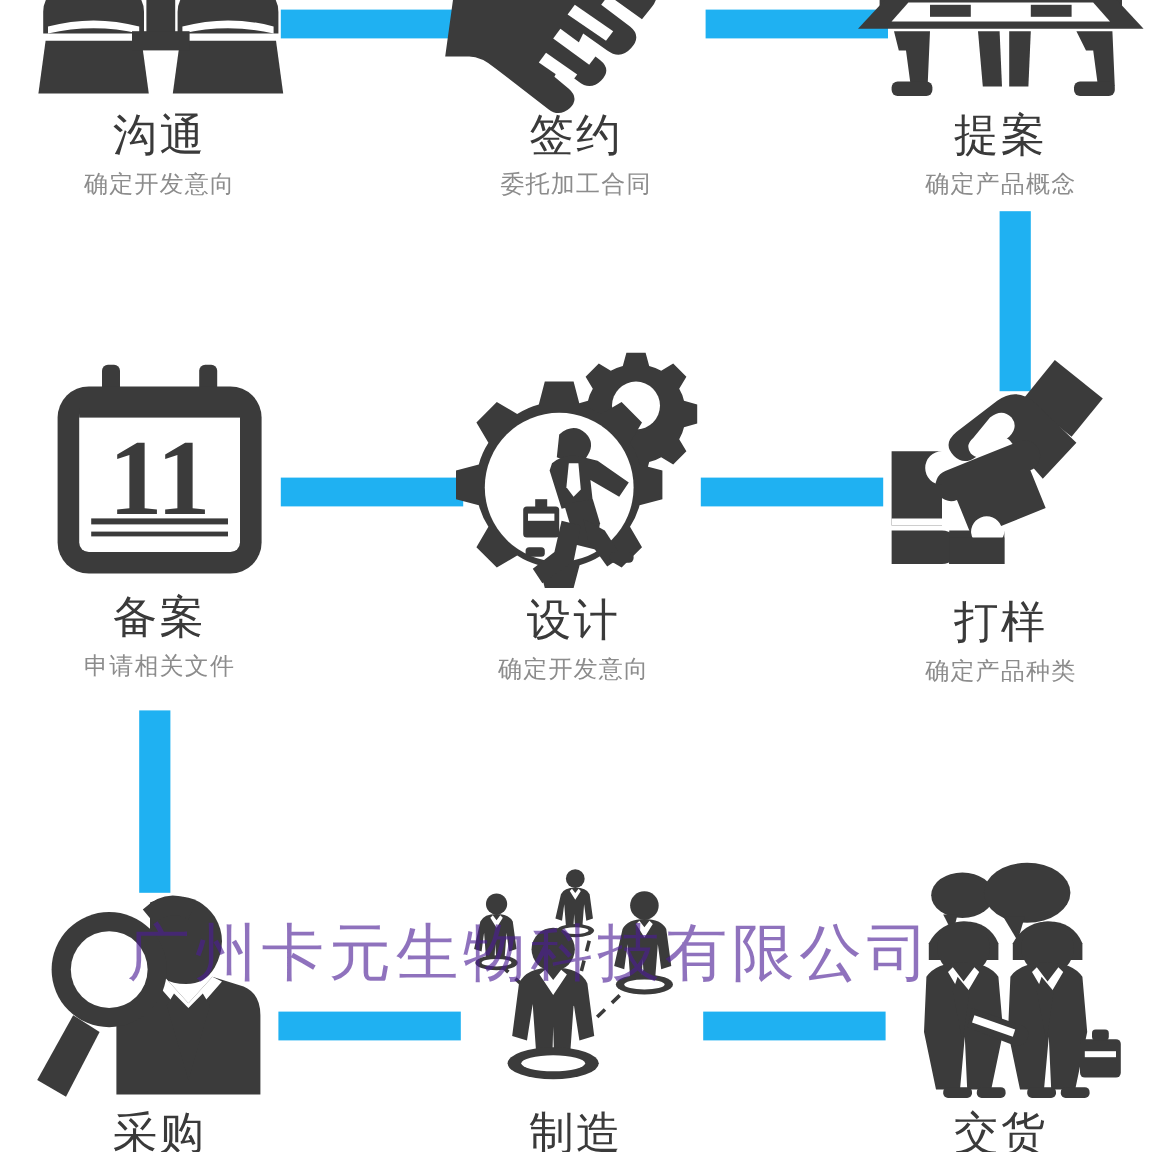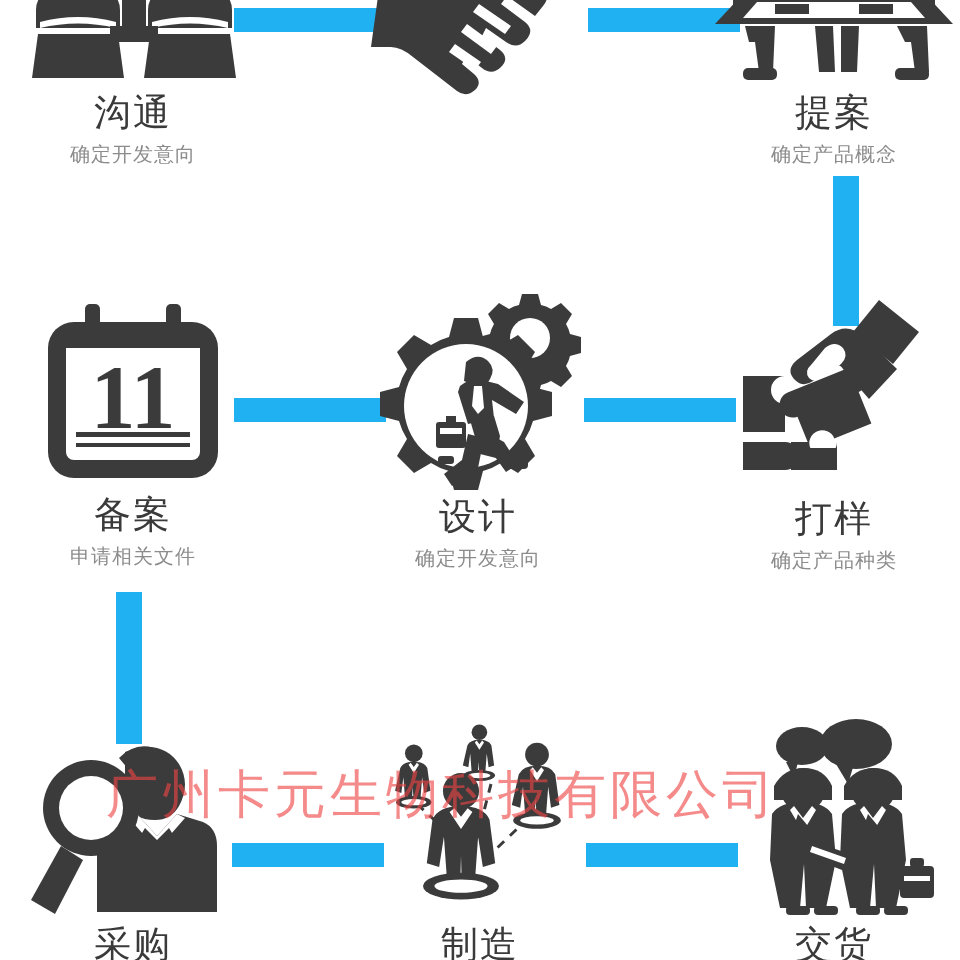--- a/index.html
+++ b/index.html
@@ -8,21 +8,21 @@
     font-family:"Liberation Sans","DejaVu Sans",sans-serif;
     -webkit-font-smoothing:antialiased;
   }
   #stage{position:absolute;left:0;top:0;width:960px;height:960px;}
 
   
   .watermark{
     position:absolute;left:0;top:760px;width:884px;
     text-align:center;
     font-size:52px;letter-spacing:4px;
-    color:#ef4444;opacity:.62;
+    color:#4c1d95;opacity:.62;
     white-space:nowrap;
     pointer-events:none;
     z-index:5;
     font-family:"Liberation Serif","DejaVu Serif",serif;
   }
 
   
   .bar{position:absolute;background:#1FB1F2;z-index:1;}
   .bar.h{height:24px;}
   .bar.v{width:24px;}
@@ -86,20 +86,22 @@
   <div class="node" style="left:330px;top:-62px;">
     <div class="icon-wrap">
       <svg width="210" height="150" viewBox="0 0 210 150">
         <path class="fg" d="M8 22 q22 -18 44 -6 l28 16 20 -12 q16 -8 30 2 l34 24 q14 10 4 22 l-8 10 -28 -20 -6 8 24 18 q10 8 1 18 -9 10 -20 2 l-20 -14 -4 8 18 14 q10 8 1 17 -9 9 -19 1 l-16 -12 -4 8 12 10 q9 8 1 16 -9 8 -18 1 l-44 -34 q-12 -10 -22 -10 l-20 0 z"></path>
         <path class="fgw" d="M56 40 q16 -8 30 2 l-10 8 q-12 -6 -22 0 z"></path>
         <path class="fgw" d="M104 66 l32 22 -6 8 -32 -22 z"></path>
         <path class="fgw" d="M92 86 l30 22 -6 8 -30 -22 z"></path>
         <path class="fgw" d="M80 106 l26 18 -6 8 -26 -18 z"></path>
       </svg>
     </div>
+    <div class="label">签约</div>
+    <div class="sub">委托加工合同</div>
   </div>
 
   <div class="node" style="left:684px;top:-62px;">
     <div class="icon-wrap">
       <svg width="230" height="150" viewBox="0 0 230 150">
 
         <circle class="fg" cx="44" cy="14" r="20"></circle>
         <circle class="fg" cx="115" cy="6" r="20"></circle>
         <circle class="fg" cx="186" cy="14" r="20"></circle>
 

